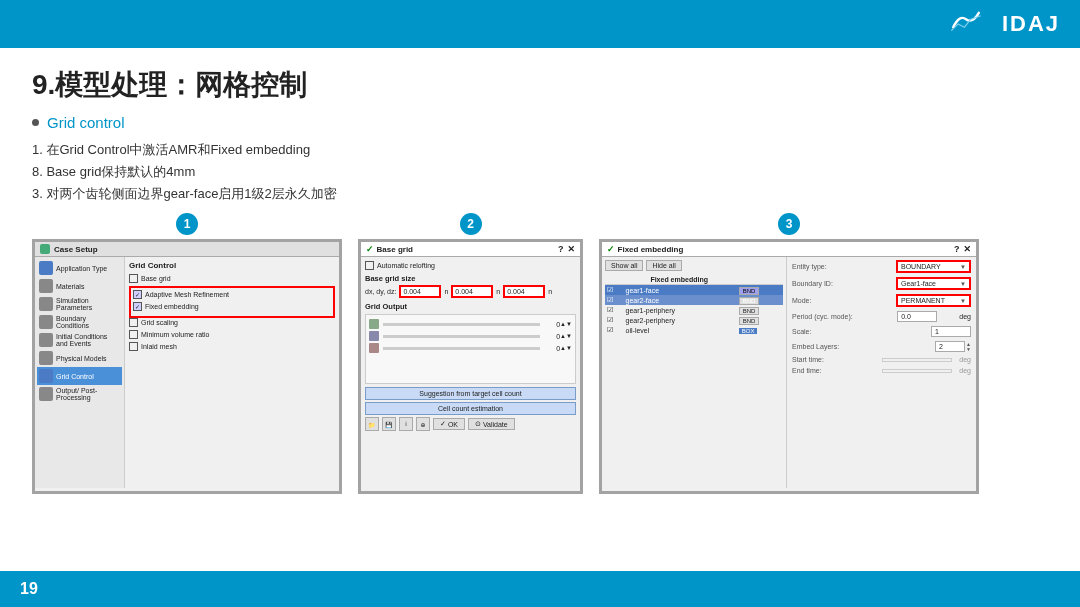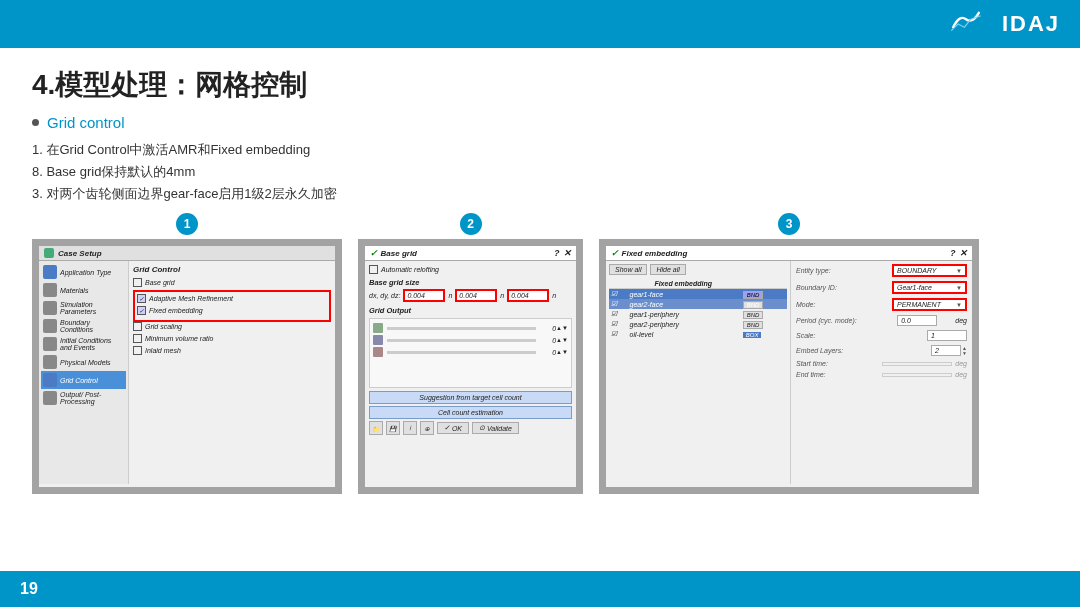--- a/index.html
+++ b/index.html
@@ -140,25 +140,24 @@
 
     .screenshot-block {
       display: flex;
       flex-direction: column;
       align-items: center;
     }
 
     
     .sim-panel {
       background: #f0f0f0;
-      border: 7px solid #a3a3a3;
+      border: 3px solid #a3a3a3;
       font-size: 8px;
       color: #222;
       position: relative;
-      font-style: italic;
     }
 
     
     .panel1 {
       width: 310px;
       height: 255px;
     }
 
     .panel-titlebar {
       background: #e0e0e0;
@@ -531,21 +530,21 @@
     <span class="logo-text">IDAJ</span>
   </div>
 </div>
 
 <div class="bottom-bar">
   <span class="bottom-page">19</span>
 </div>
 
 <div class="main-content">
 
-  <div class="page-title">4.模型处理：网格控制</div>
+  <div class="page-title">9.模型处理：网格控制</div>
 
   <div class="bullet-section">
     <div class="bullet-item">
       <span class="bullet-dot"></span>
       <span>Grid control</span>
     </div>
   </div>
 
   <div class="numbered-list">
     <div class="numbered-item">1.  在Grid Control中激活AMR和Fixed embedding</div>

